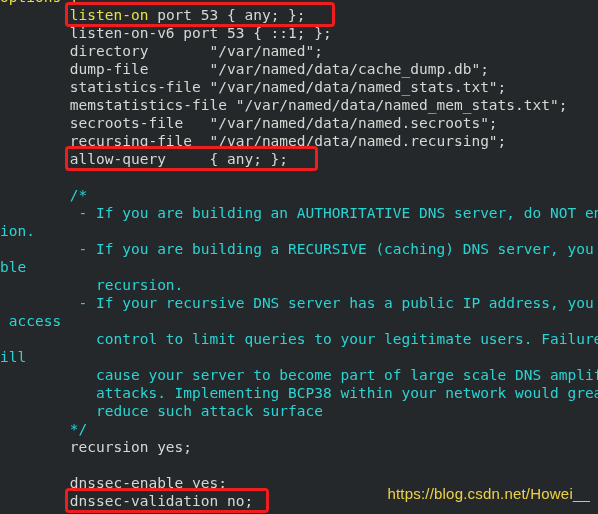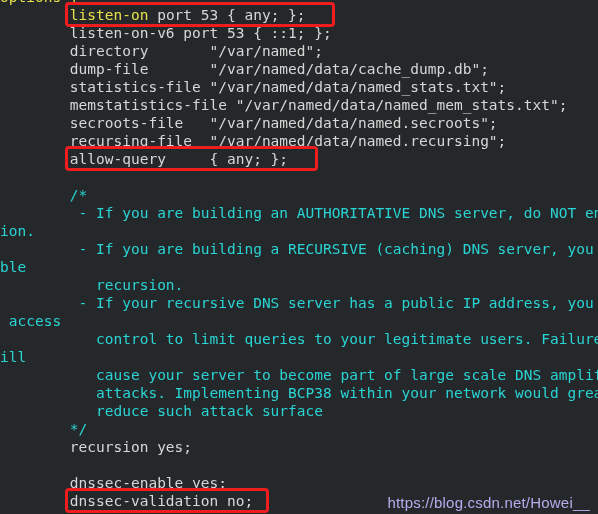--- a/index.html
+++ b/index.html
@@ -70,22 +70,22 @@
     border-radius: 4px;
     box-sizing: border-box;
     pointer-events: none;
     background: transparent;
   }
 
   
   #watermark {
     position: absolute;
     right: 8px;
-    bottom: 3px;
-    color: #c4b5fd;
+    bottom: 12px;
+    color: #fde047;
     font-family: "Liberation Sans", sans-serif;
     font-size: 15px;
     letter-spacing: 0.2px;
     white-space: pre;
     opacity: 0.92;
   }
 </style>
 </head>
 <body>
 

